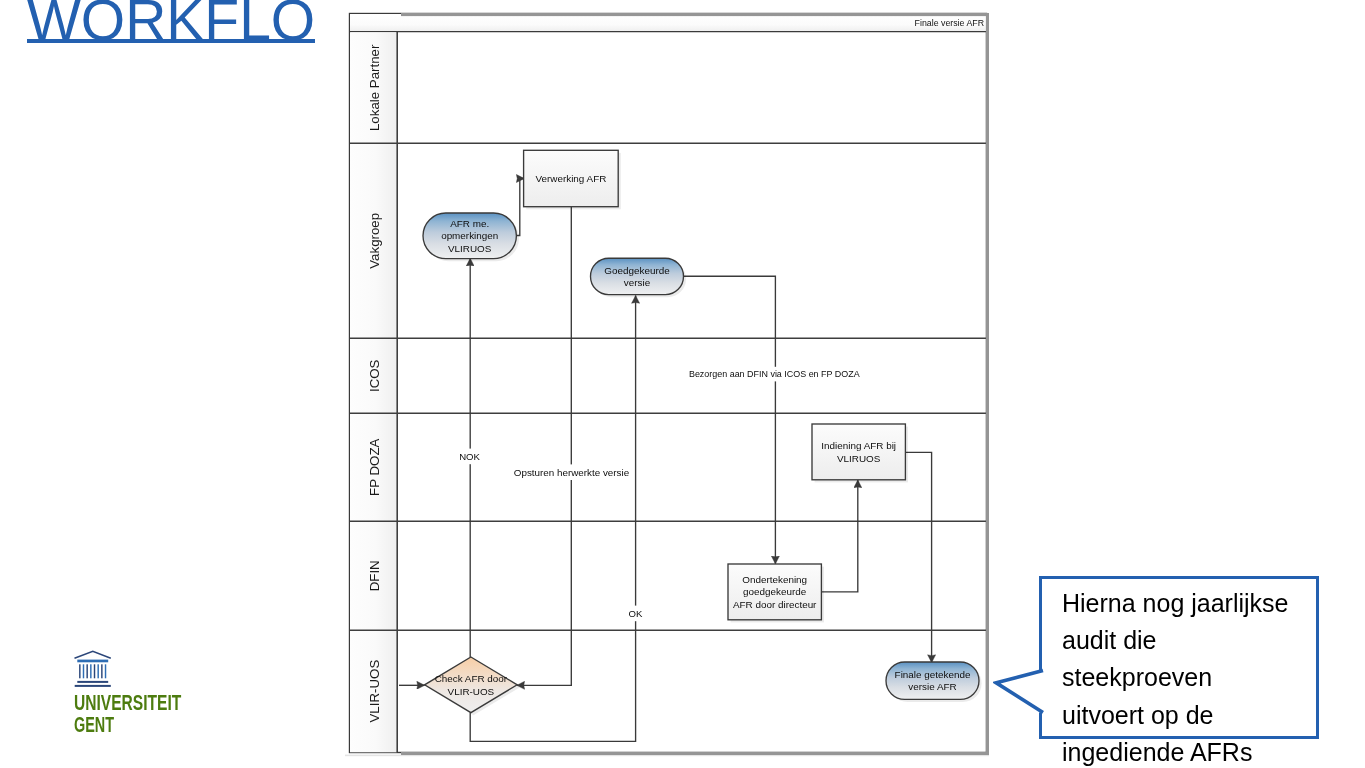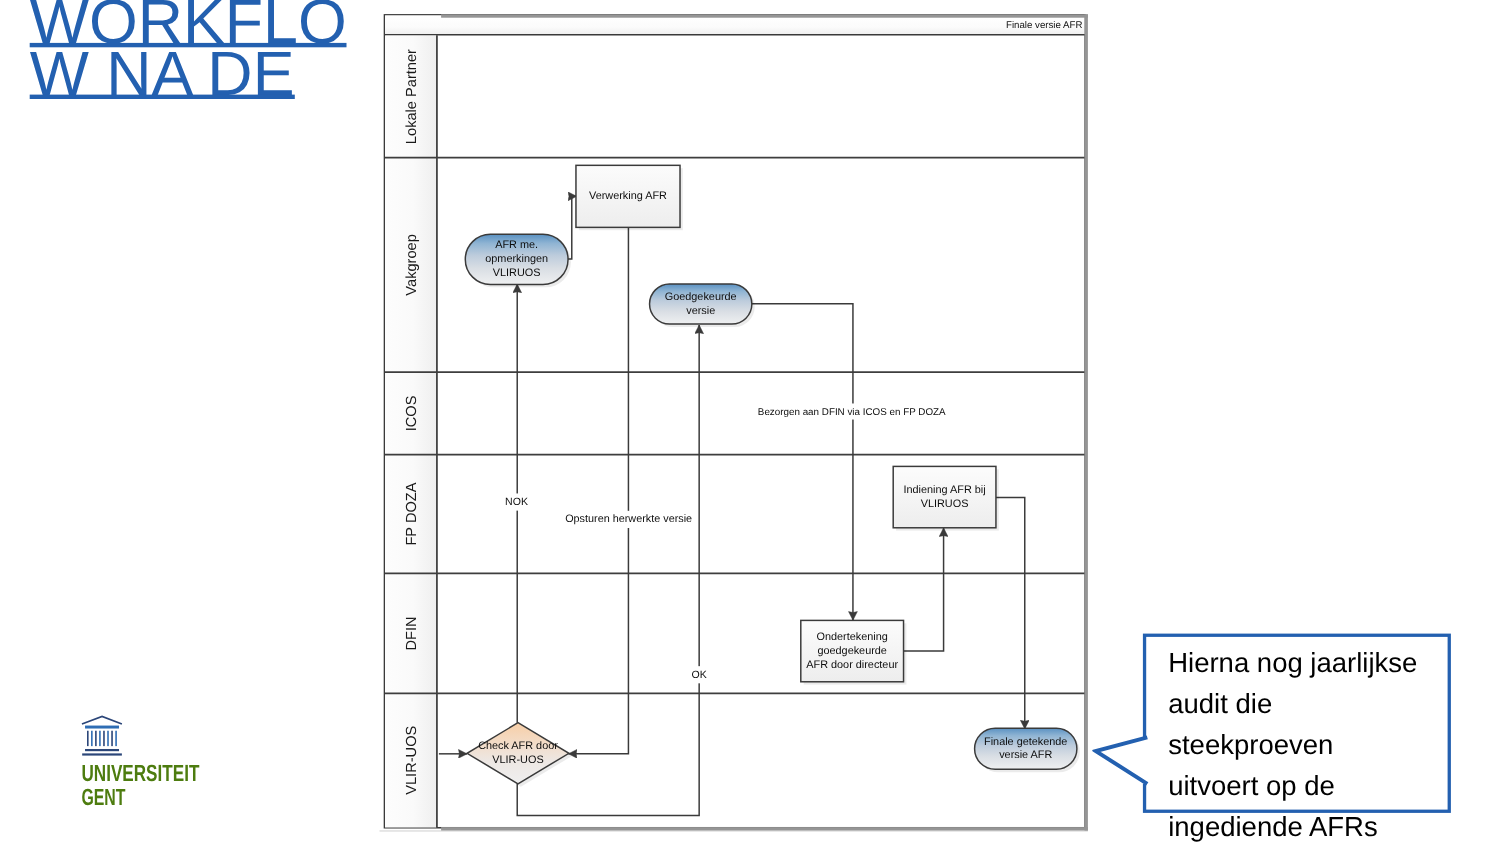--- a/index.html
+++ b/index.html
@@ -31,21 +31,21 @@
   #calloutBg{position:absolute;left:1042px;top:579px;width:274px;height:157px;background:#fff;}
   #calloutTxt{position:absolute;left:1062px;top:585px;width:232px;font-size:25px;line-height:37.2px;
               color:#000;white-space:normal;word-spacing:0px;}
   #calloutTail{position:absolute;left:993px;top:663px;width:54px;height:56px;}
 </style>
 </head>
 <body>
 
 <div id="slide">
 
-  <div id="title"><span class="ln"><span class="u">WORKFLO</span></span><span class="ln"><span class="u">W NA DE</span></span></div>
+  <div id="title"><span class="ln"><span class="u">WORKFLO</span></span></div>
 
   <svg id="logoMark" width="40" height="40" viewBox="0 0 40 40">
 
     <path d="M1.5 9.2 L19.8 2.3 L37.8 9.2" fill="none" stroke="#2B4679" stroke-width="1.55" stroke-linecap="butt" stroke-linejoin="miter"></path>
 
     <rect x="4.3" y="10.6" width="30.9" height="2.7" fill="#2E6DB4"></rect>
 
     <g>
       <rect x="6.10" y="15.3" width="1.45" height="14.0" fill="#2B4679"></rect>
       <rect x="9.77" y="15.3" width="1.45" height="14.0" fill="#2E6DB4"></rect>

